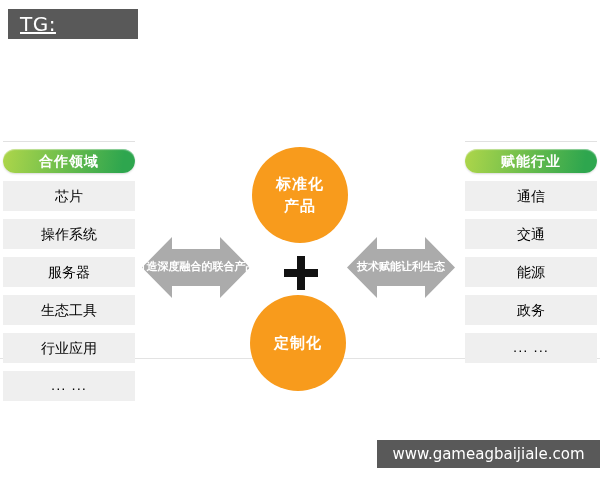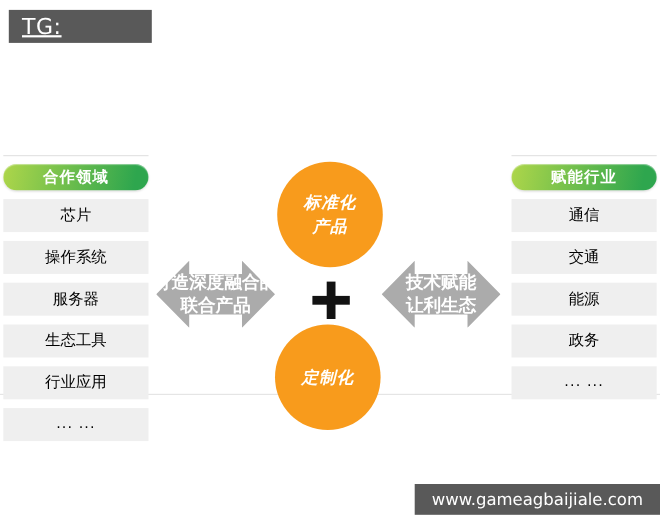--- a/index.html
+++ b/index.html
@@ -38,38 +38,38 @@
   .item {
     height:30px; margin-top:8px; background:#efefef;
     color:#000000; font-size:14px; text-align:center; line-height:30px;
   }
   .item.dots { letter-spacing:1px; font-size:13px; }
 
   .circle {
     position:absolute; width:96px; height:96px; border-radius:50%;
     background:var(--orange); color:#fff; font-weight:bold; font-size:15px;
     display:flex; flex-direction:column; align-items:center; justify-content:center;
-    line-height:1.5; text-align:center; letter-spacing:1px;font-style:italic;
+    line-height:1.5; text-align:center; letter-spacing:1px;
   }
   .circle.top    { left:252px; top:107px; }
   .circle.bottom { left:250px; top:255px; }
 
   .plus { position:absolute; left:284px; top:216px; width:34px; height:34px; }
   .plus .h { position:absolute; left:0; top:13px; width:34px; height:8px; background:#121212; }
   .plus .v { position:absolute; left:13px; top:0; width:8px; height:34px; background:#121212; }
 
   .arrow { position:absolute; top:197px; width:108px; height:61px; }
   .arrow.left-arrow  { left:142px; }
   .arrow.right-arrow { left:347px; }
   .arrow svg { position:absolute; left:0; top:0; }
   .arrow polygon { fill:var(--arrow_gray); }
   .arrow .label {
     position:absolute; left:0; top:0; width:100%; height:100%;
-    display:flex; flex-direction:column; align-items:center; justify-content:center;
-    color:#fff; font-size:16px; font-weight:600; line-height:1.3; text-align:center;
+    display:flex; flex-direction:row; align-items:center; justify-content:center;
+    color:#fff; font-size:11px; font-weight:600; line-height:1.3; text-align:center;
     white-space:nowrap;
   }
 
   .url-bar {
     position:absolute; left:377px; top:440px; width:223px; height:28px;
     background:var(--dark_gray); color:#fff;
     font-size:15px; text-align:center; line-height:28px;
   }
 </style>
 </head>

